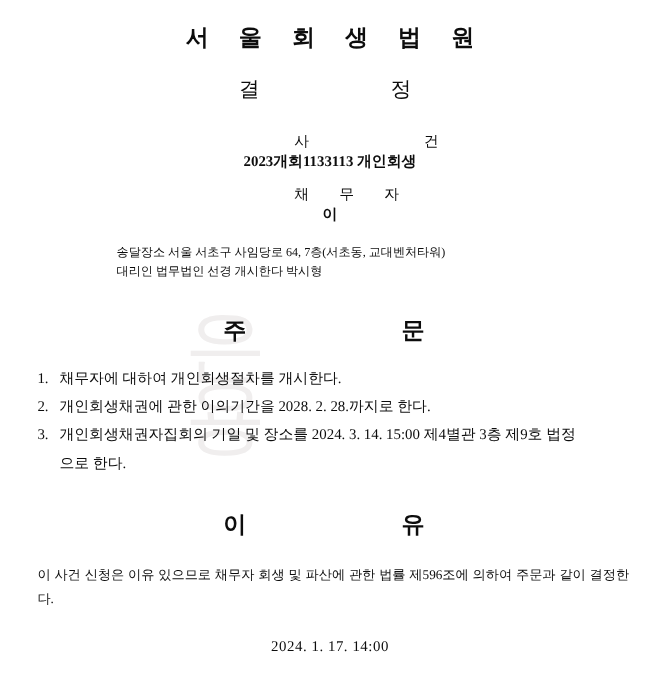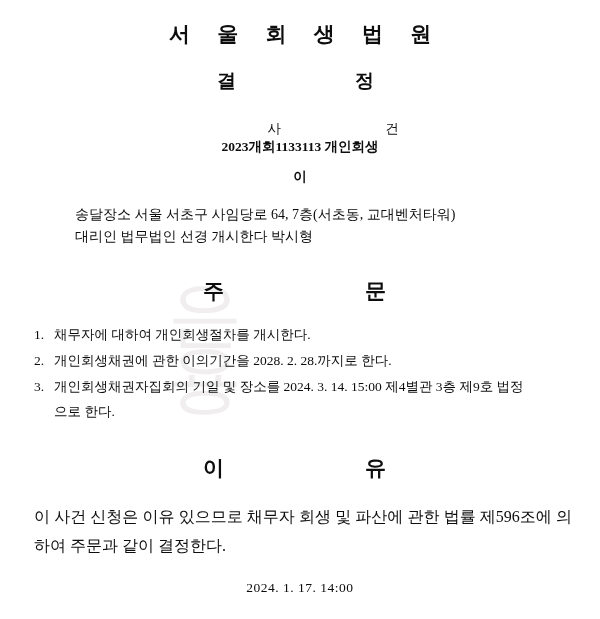--- a/index.html
+++ b/index.html
@@ -52,21 +52,21 @@
     font-size: 21px;
     font-weight: bold;
     letter-spacing: 11px;
     padding-top: 20px;
     white-space: pre;
     padding-left: 11px;
   }
   .doc-kind {
     text-align: center;
     font-size: 19px;
-    font-weight: bold;
+    font-weight: normal;
     letter-spacing: 9px;
     margin-top: 20px;
     white-space: pre;
   }
 
   .field-block {
     margin-top: 26px;
     font-size: 13.5px;
   }
   .field-row {
@@ -82,22 +82,22 @@
     letter-spacing: 12px;
     white-space: pre;
   }
   .field-value {
     letter-spacing: 0px;
     font-weight: bold;
   }
 
   .addr-block {
     margin-top: 18px;
-    padding-left: 75px;
-    font-size: 14px;
+    padding-left: 106px;
+    font-size: 11px;
     line-height: 1.55;
   }
 
   .section-head {
     text-align: center;
     font-size: 21px;
     font-weight: bold;
     letter-spacing: 11px;
     margin-top: 30px;
     white-space: pre;
@@ -120,21 +120,21 @@
   .order-text {
     flex: 1;
   }
   .order-cont {
     padding-left: 20px;
   }
 
   .reason-body {
     margin-top: 20px;
     padding: 0 28px 0 34px;
-    font-size: 16px;
+    font-size: 12px;
     line-height: 1.85;
     text-align: justify;
   }
 
   .date-line {
     position: absolute;
     left: 0;
     top: 580px;
     width: 600px;
     text-align: center;
@@ -157,20 +157,21 @@
     <div class="court-title">서 울 회 생 법 원</div>
 
     <div class="doc-kind">결        정</div>
 
     <div class="field-block">
       <div class="field-row">
         <div class="field-label">사      건</div>
         <div class="field-value">2023개회1133113   개인회생</div>
       </div>
       <div class="field-row">
+        <div class="field-label">채 무 자</div>
         <div class="field-value">이</div>
       </div>
     </div>
 
     <div class="addr-block">
       <div>송달장소  서울 서초구 사임당로 64, 7층(서초동, 교대벤처타워)</div>
       <div>대리인 법무법인 선경 개시한다 박시형</div>
     </div>
 
     <div class="section-head">주        문</div>

